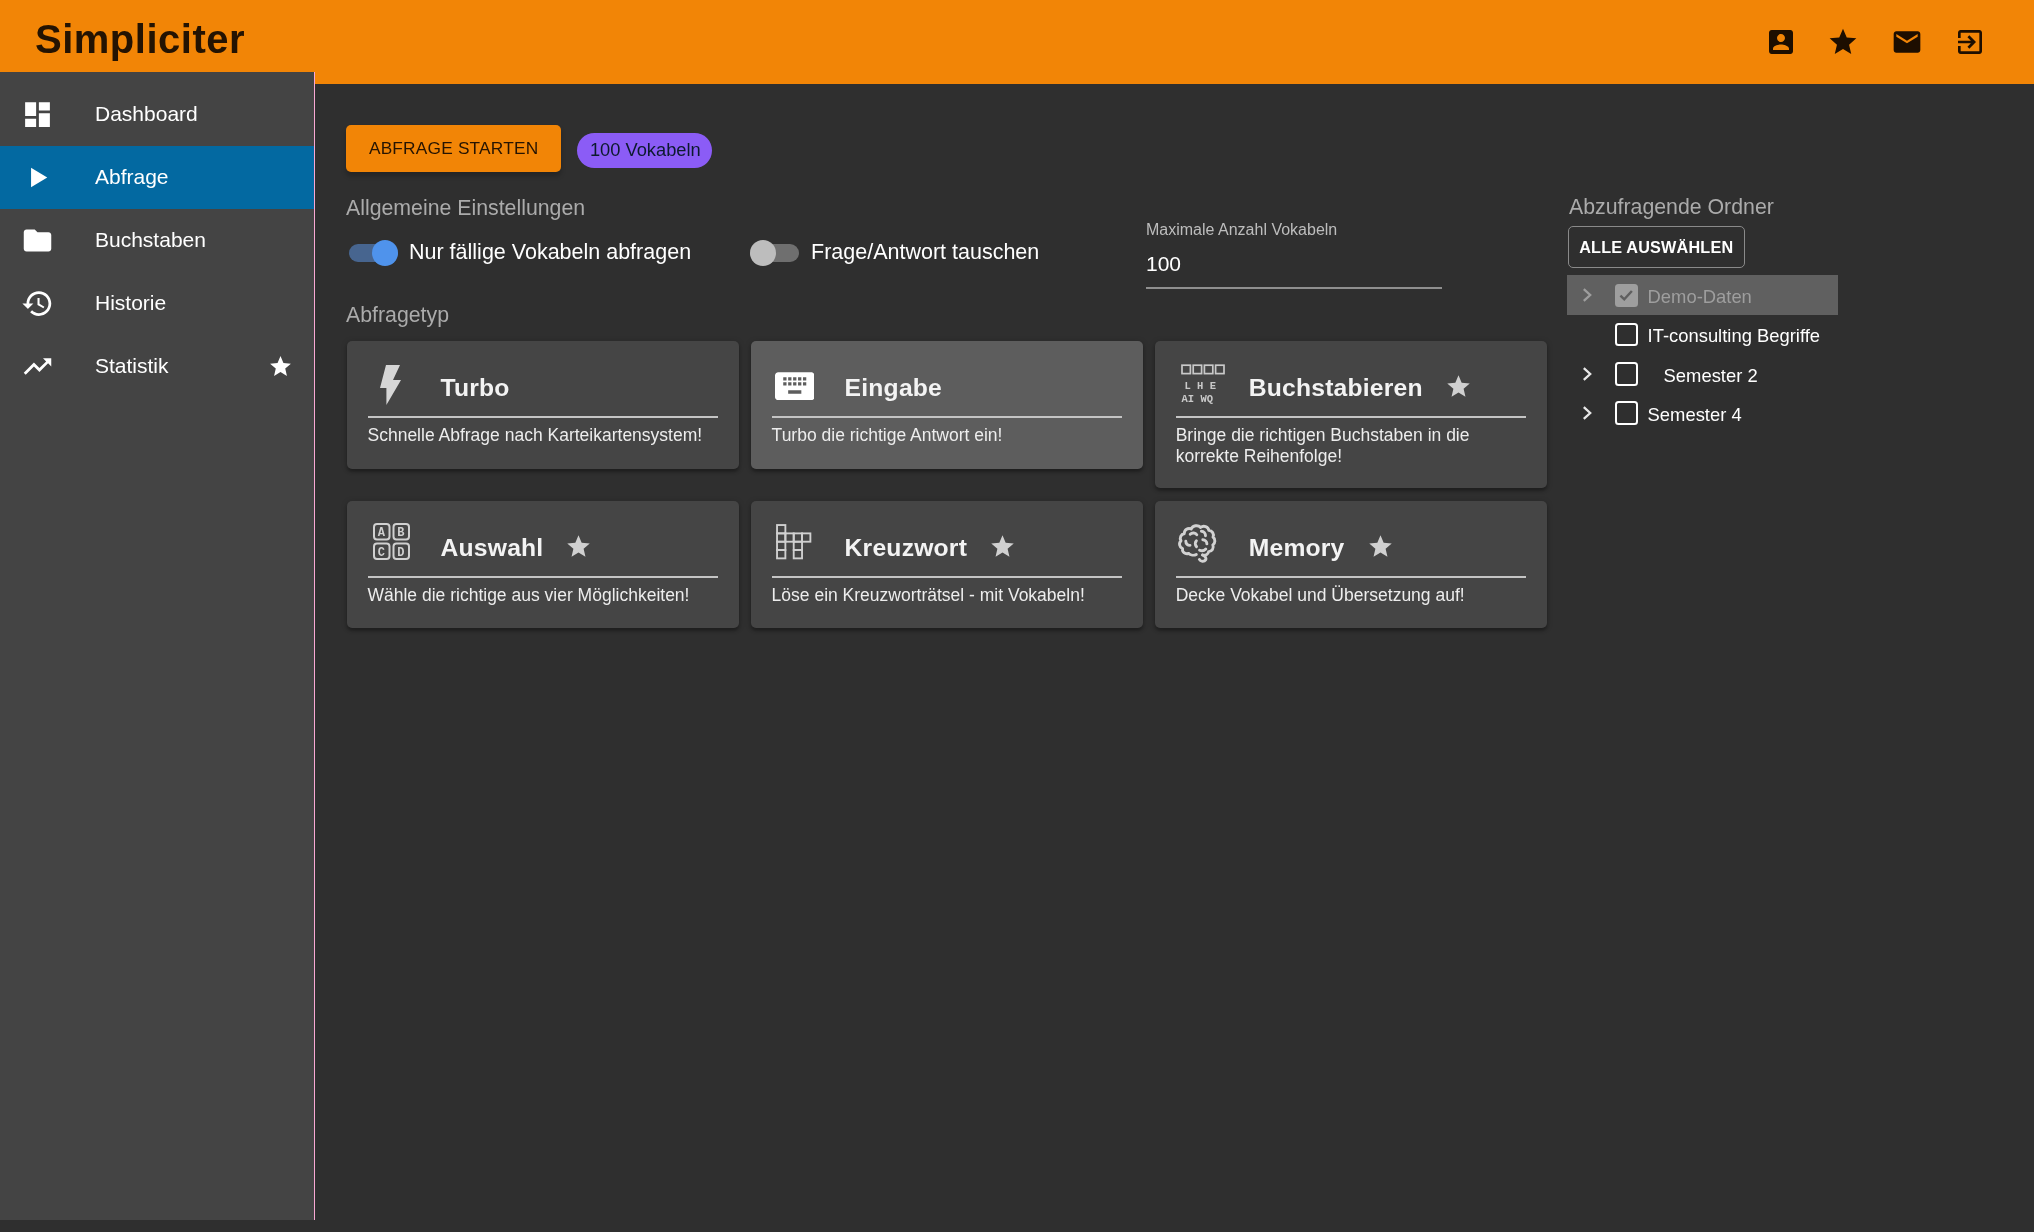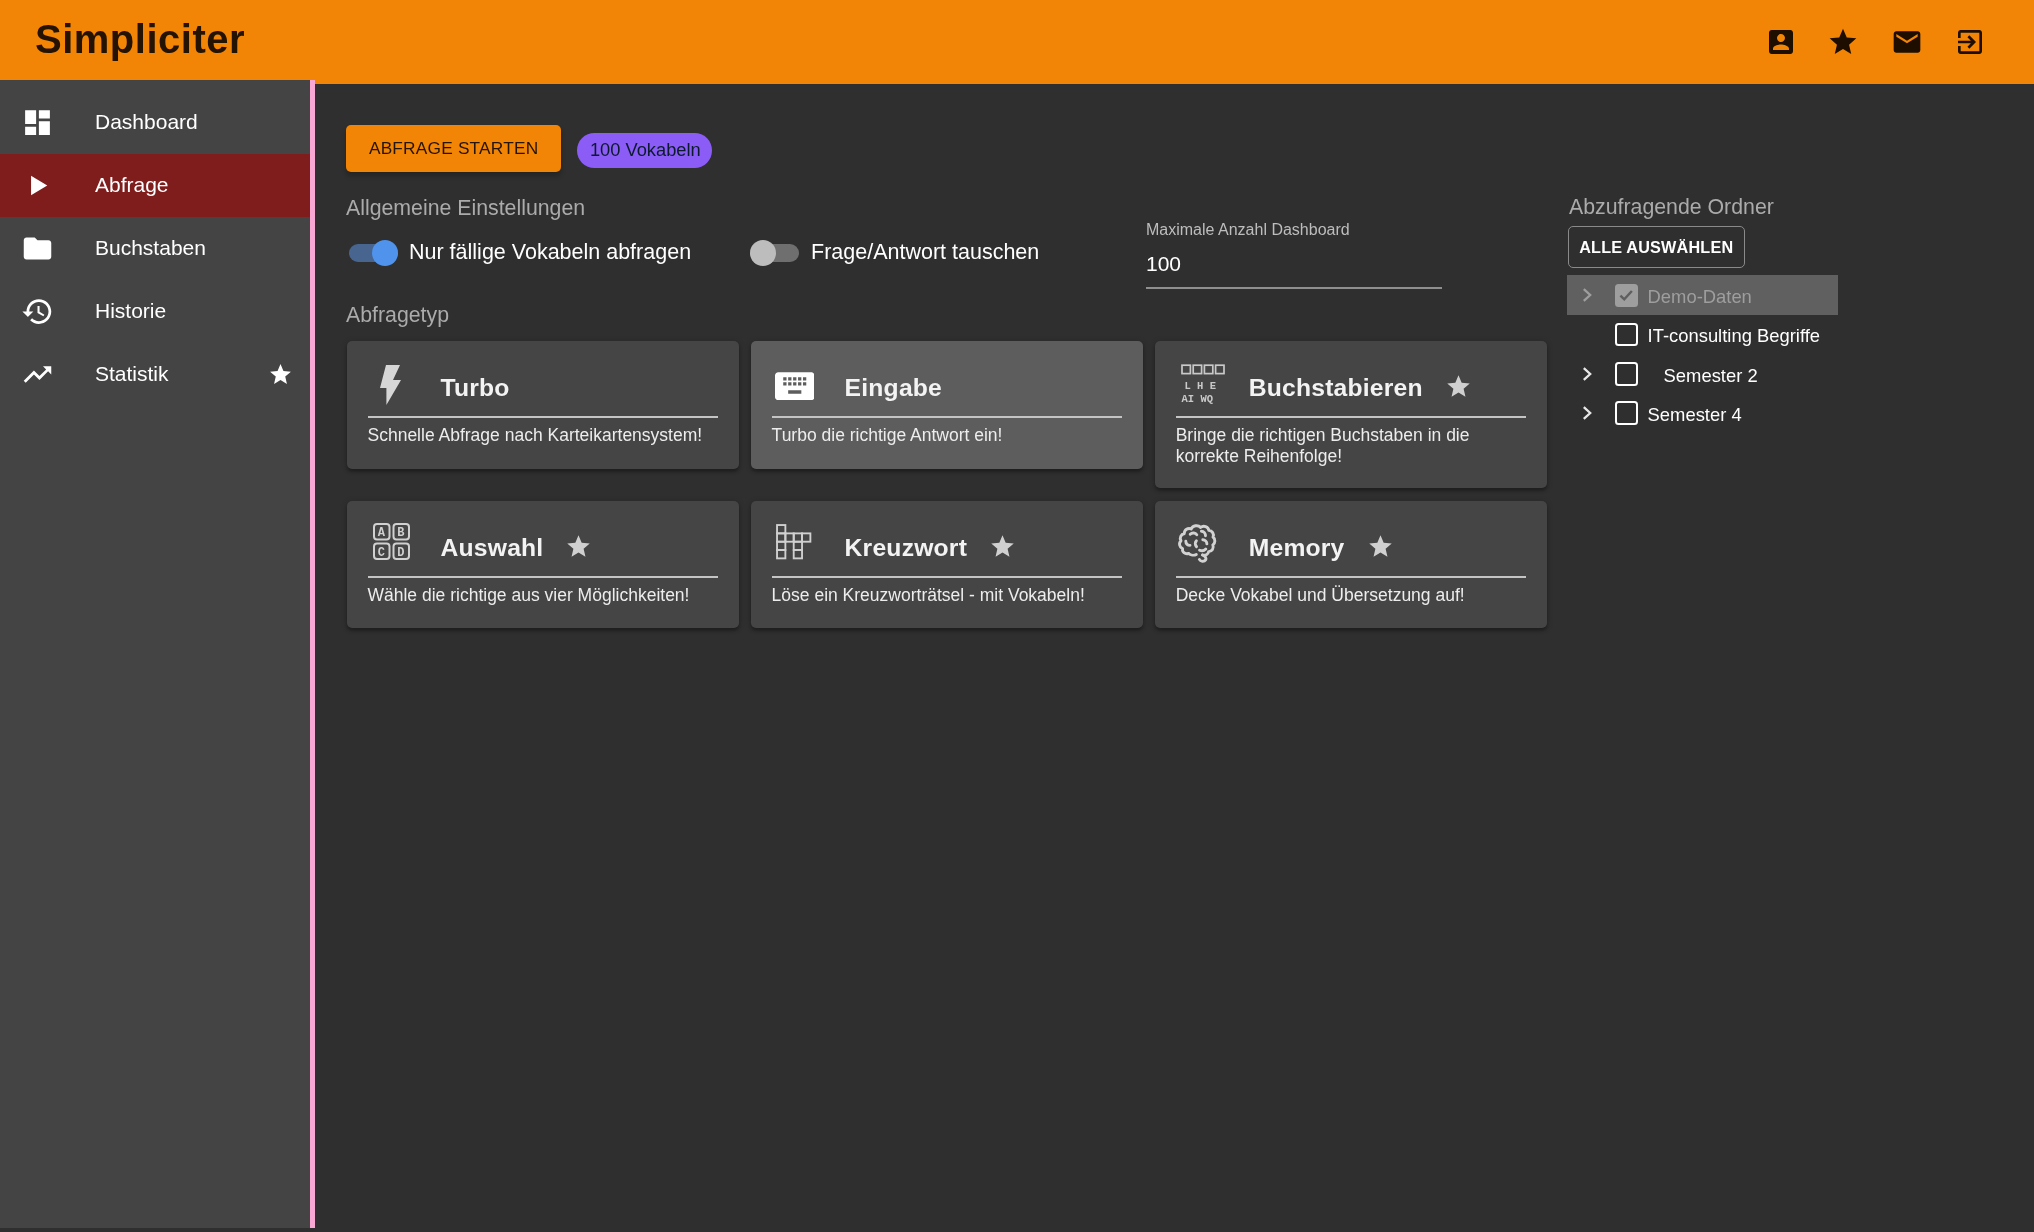--- a/index.html
+++ b/index.html
@@ -6,23 +6,23 @@
 html,body { width:2034px; height:1232px; }
 body { background:#2f2f2f; font-family:"Liberation Sans", sans-serif; overflow:hidden; position:relative; }
 .abs { position:absolute; }
 
 
 #toolbar { left:0; top:0; width:2034px; height:84px; background:#f28506; }
 #logo { left:35px; top:11px; font-size:40px; font-weight:bold; color:#241302; line-height:56px; letter-spacing:0.5px; }
 .tbicon { top:26px; }
 
 
-#sidenav { left:0; top:80px; width:315px; height:1148px; background:#444444; border-right:5px solid #f9a8d4; padding-top:10.5px; }
+#sidenav { left:0; top:72px; width:315px; height:1148px; background:#444444; border-right:1px solid #f9a8d4; padding-top:10.5px; }
 .nav-item { position:relative; height:63px; display:flex; align-items:center; }
-.nav-item.sel { background:#7f1d1d;padding-left:24px; }
+.nav-item.sel { background:#0369a1;padding-left:24px; }
 .nav-icon { position:absolute; left:21px; width:33px; text-align:center; }
 .nav-label { position:absolute; left:95px; font-size:21px; color:#ffffff; }
 .nav-star { position:absolute; left:268px; top:19px; }
 
 
 #btn-start { left:346.4px; top:125.2px; width:214.5px; height:47.3px; border-radius:5px; background:#f28506; color:#261402; font-size:17.3px; box-shadow:0 4px 5px rgba(0,0,0,.23); font-weight:normal; letter-spacing:0.2px; display:flex; align-items:center; justify-content:center; }
 #chip { left:577.4px; top:133.1px; width:135px; height:34.7px; border-radius:17.4px; background:#8b5cf6; color:#0c1a2e; font-size:18.3px; padding:0 0 0 12.5px; display:flex; align-items:center; }
 .h-gray { font-size:21.3px; color:#ababab; }
 #h-allg { left:346px; top:196px; }
 #h-typ { left:346px; top:303px; }
@@ -120,21 +120,21 @@
   <div class="tgl-thumb" style="left:23.3px; background:#4f93ec;"></div>
 </div>
 <div class="abs tgl-label" style="left:409px; top:240px;">Nur fällige Vokabeln abfragen</div>
 
 <div class="abs" style="left:749.5px; top:243.5px;">
   <div class="tgl-track" style="background:#6f6f6f;"></div>
   <div class="tgl-thumb" style="left:0px; background:#bdbdbd;"></div>
 </div>
 <div class="abs tgl-label" style="left:811px; top:240px;">Frage/Antwort tauschen</div>
 
-<div id="num-label" class="abs">Maximale Anzahl Dashboard</div>
+<div id="num-label" class="abs">Maximale Anzahl Vokabeln</div>
 <div id="num-value" class="abs">100</div>
 <div id="num-line" class="abs"></div>
 
 <div id="h-typ" class="abs h-gray">Abfragetyp</div>
 
 <div class="card" style="left:346.5px; top:341.3px; height:128px;">
   <svg class="cicon" style="left:33px; top:24px;" width="21" height="40" viewBox="0 0 10.5 20" fill="#d6d6d6">
       <path d="M3 0 L10 0 L6.5 7.5 L10.5 7.5 L3.2 20 L3.2 11.5 L0 11.5 Z"></path>
     </svg>
   <div class="ctitle">Turbo</div>

